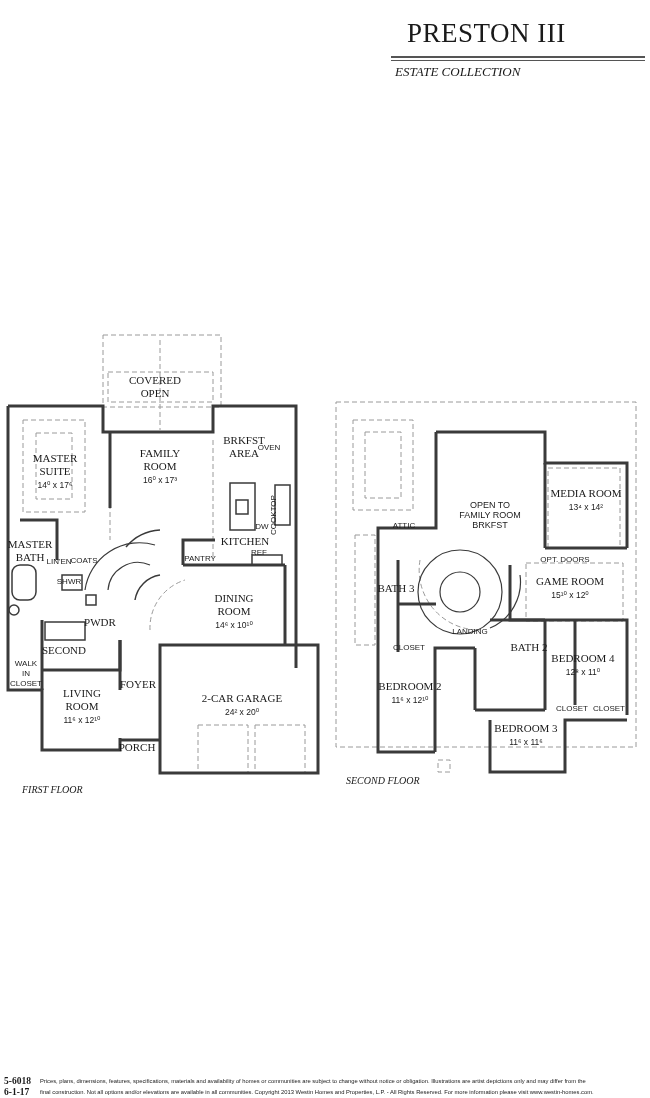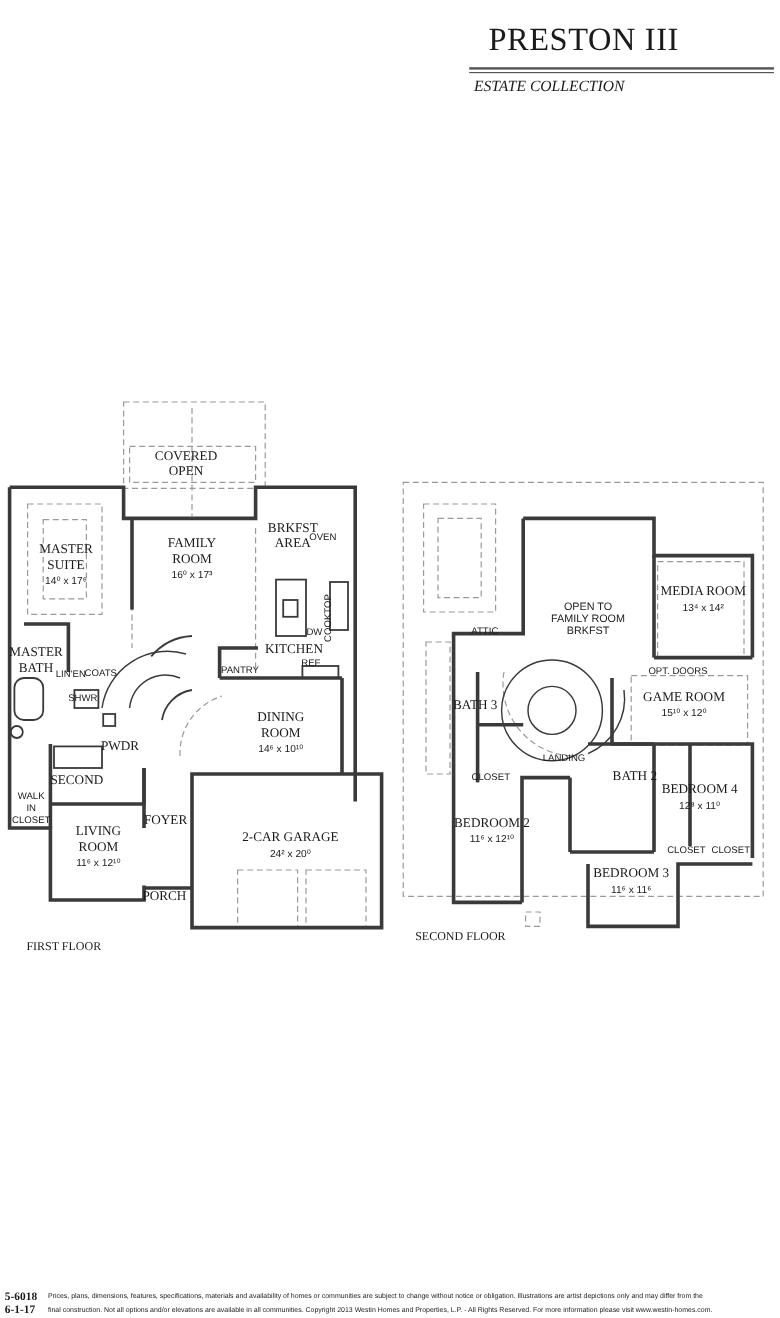--- a/index.html
+++ b/index.html
@@ -4,21 +4,21 @@
 <style>
   html,body{margin:0;padding:0;background:#ffffff;}
   body{width:650px;height:1098px;position:relative;overflow:hidden;font-family:"Liberation Serif","DejaVu Serif",serif;color:#1a1a1a;}
   .title{position:absolute;left:395px;top:18px;font-size:27px;letter-spacing:0.5px;margin-left:12px;}
   .rule{position:absolute;left:391px;width:254px;height:2px;background:#555;}
   .subtitle{position:absolute;left:395px;top:64px;font-size:13px;font-style:italic;}
   svg#plan{position:absolute;left:0;top:0;}
   .lbl{position:absolute;font-size:11px;text-align:center;line-height:13px;white-space:nowrap;transform:translateX(-50%);}
   .sm{font-family:"Liberation Sans","DejaVu Sans",sans-serif;font-size:8px;line-height:10px;}
   .dim{font-family:"Liberation Sans","DejaVu Sans",sans-serif;font-size:8.5px;}
-  .floorlbl{position:absolute;font-size:10px;}
+  .floorlbl{position:absolute;font-size:10px;font-style:italic;}
   .code{position:absolute;left:4px;font-size:9.5px;font-weight:bold;}
   .disc{position:absolute;left:40px;width:608px;font-family:"Liberation Sans","DejaVu Sans",sans-serif;font-size:5.8px;line-height:8px;white-space:nowrap;}
 </style>
 </head>
 <body>
 
 <div class="title">PRESTON III</div>
 <div class="rule" style="top:56px"></div>
 <div class="rule" style="top:60px;height:1px"></div>
 <div class="subtitle">ESTATE COLLECTION</div>

